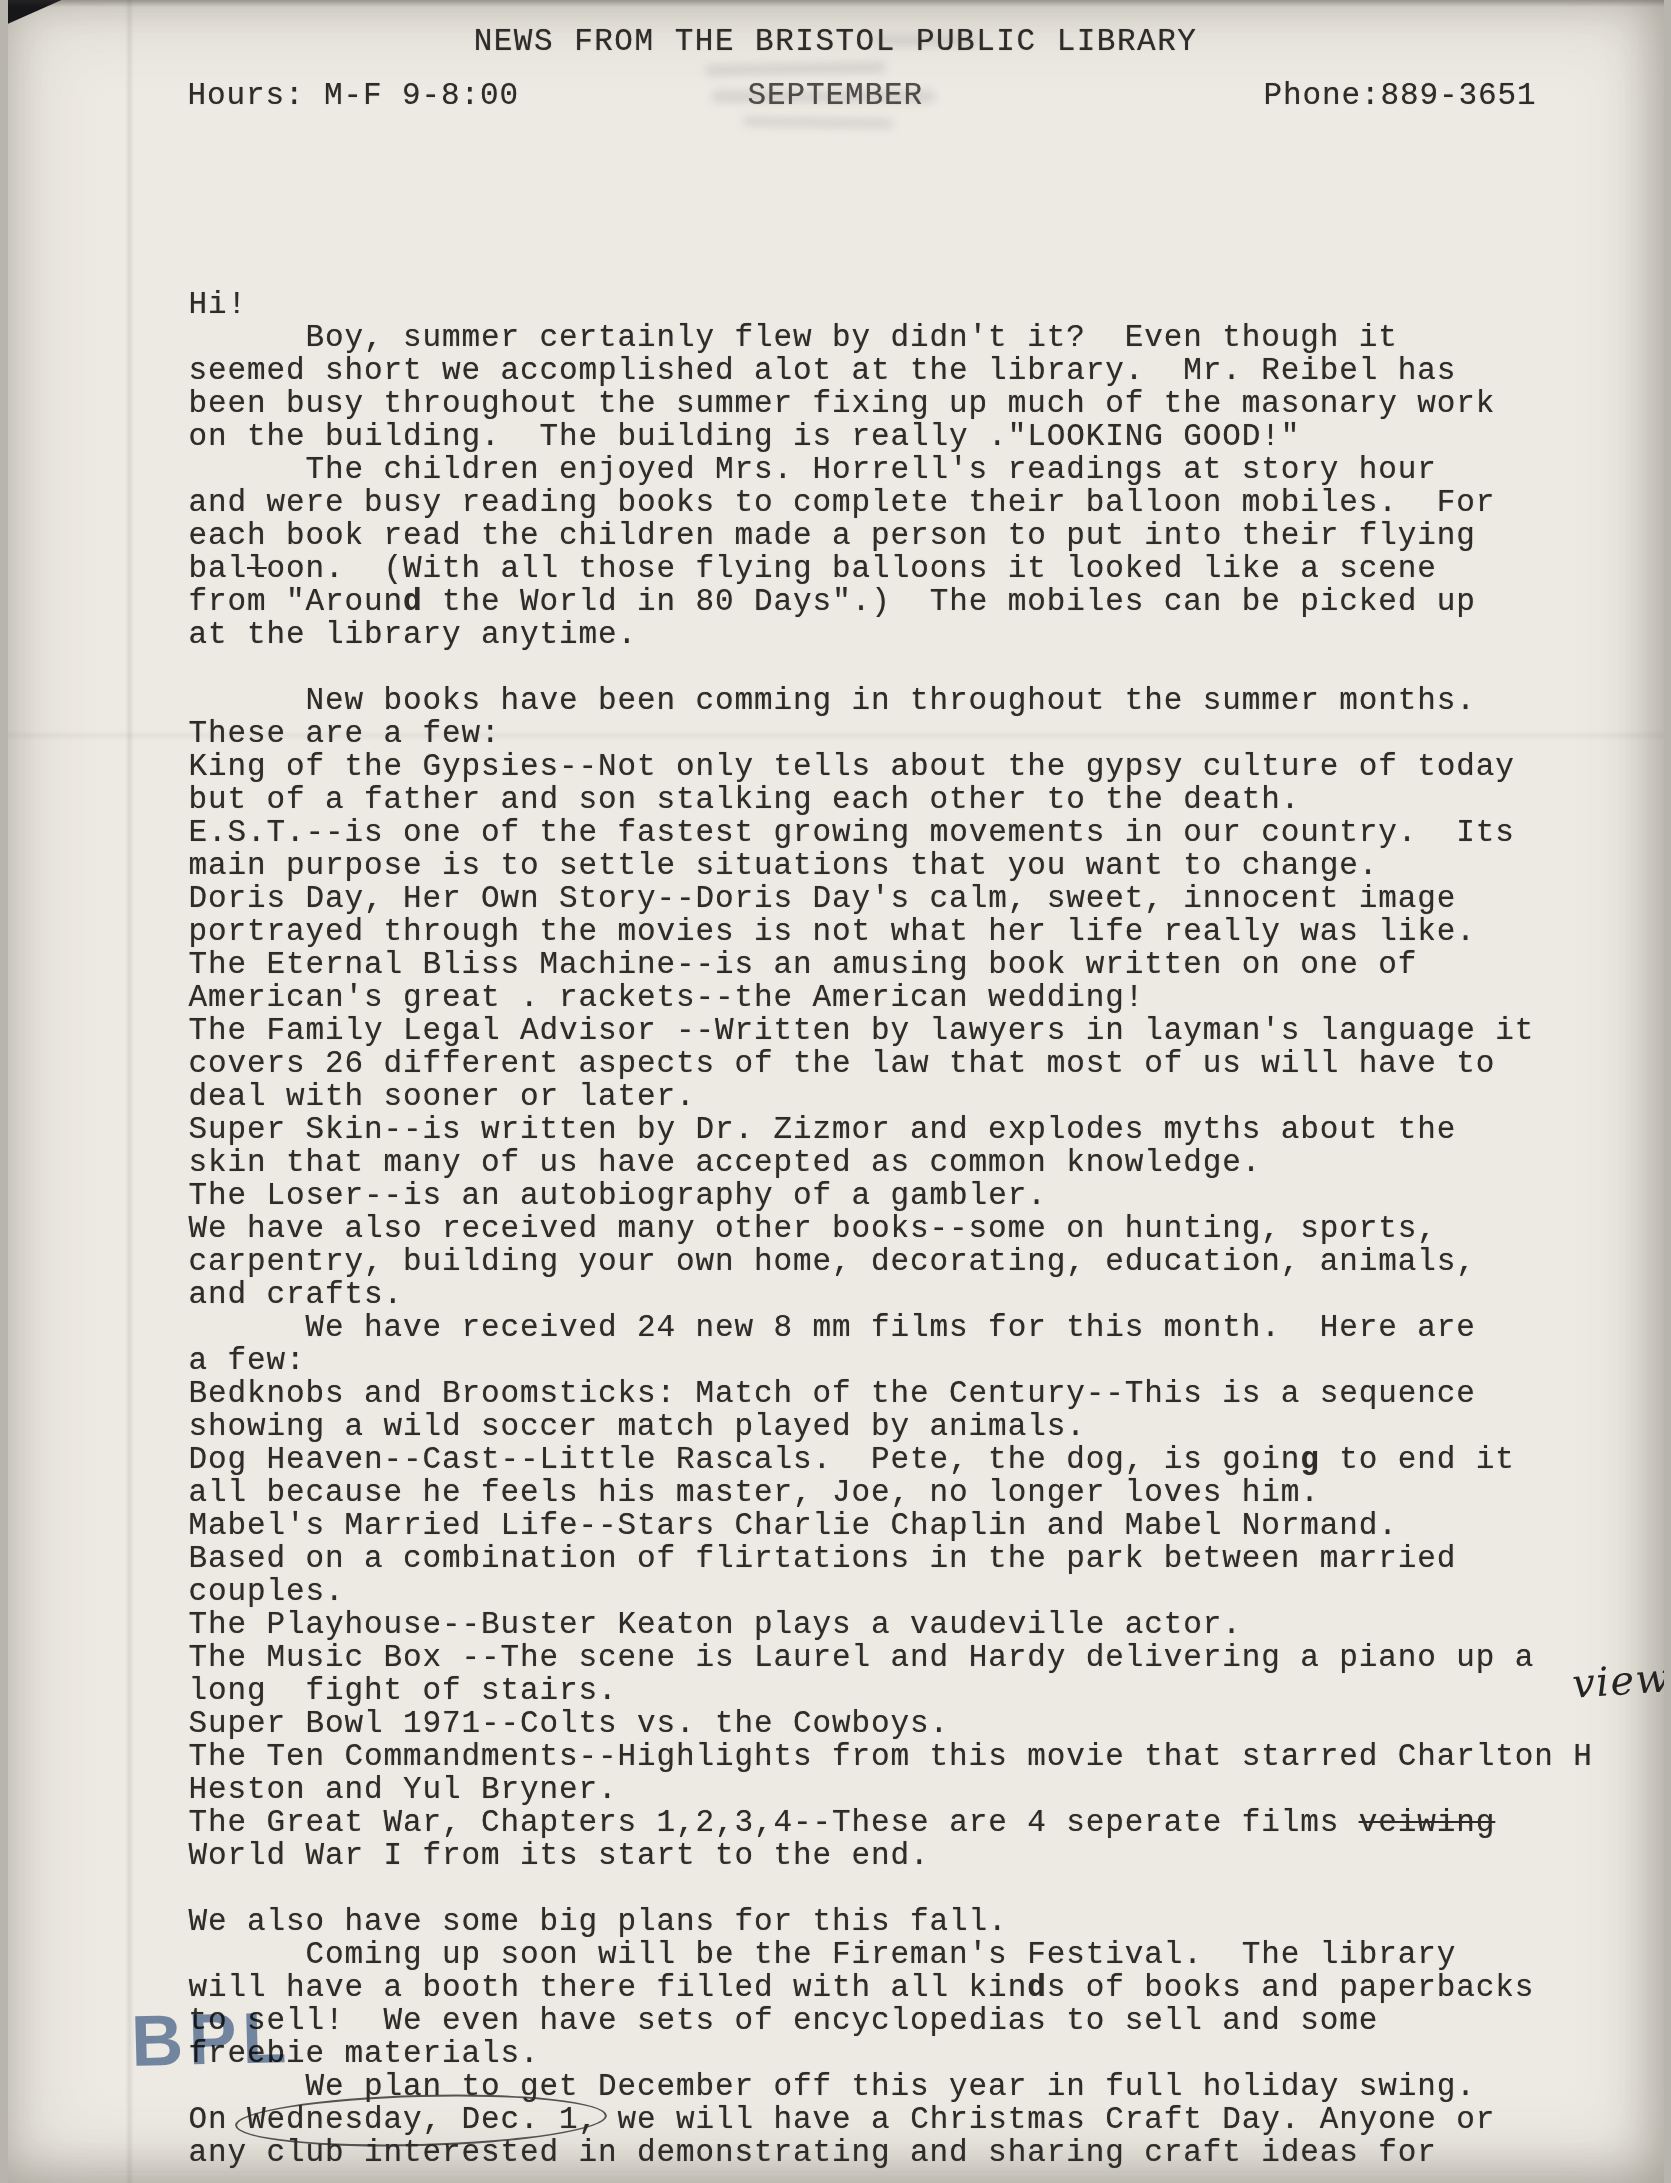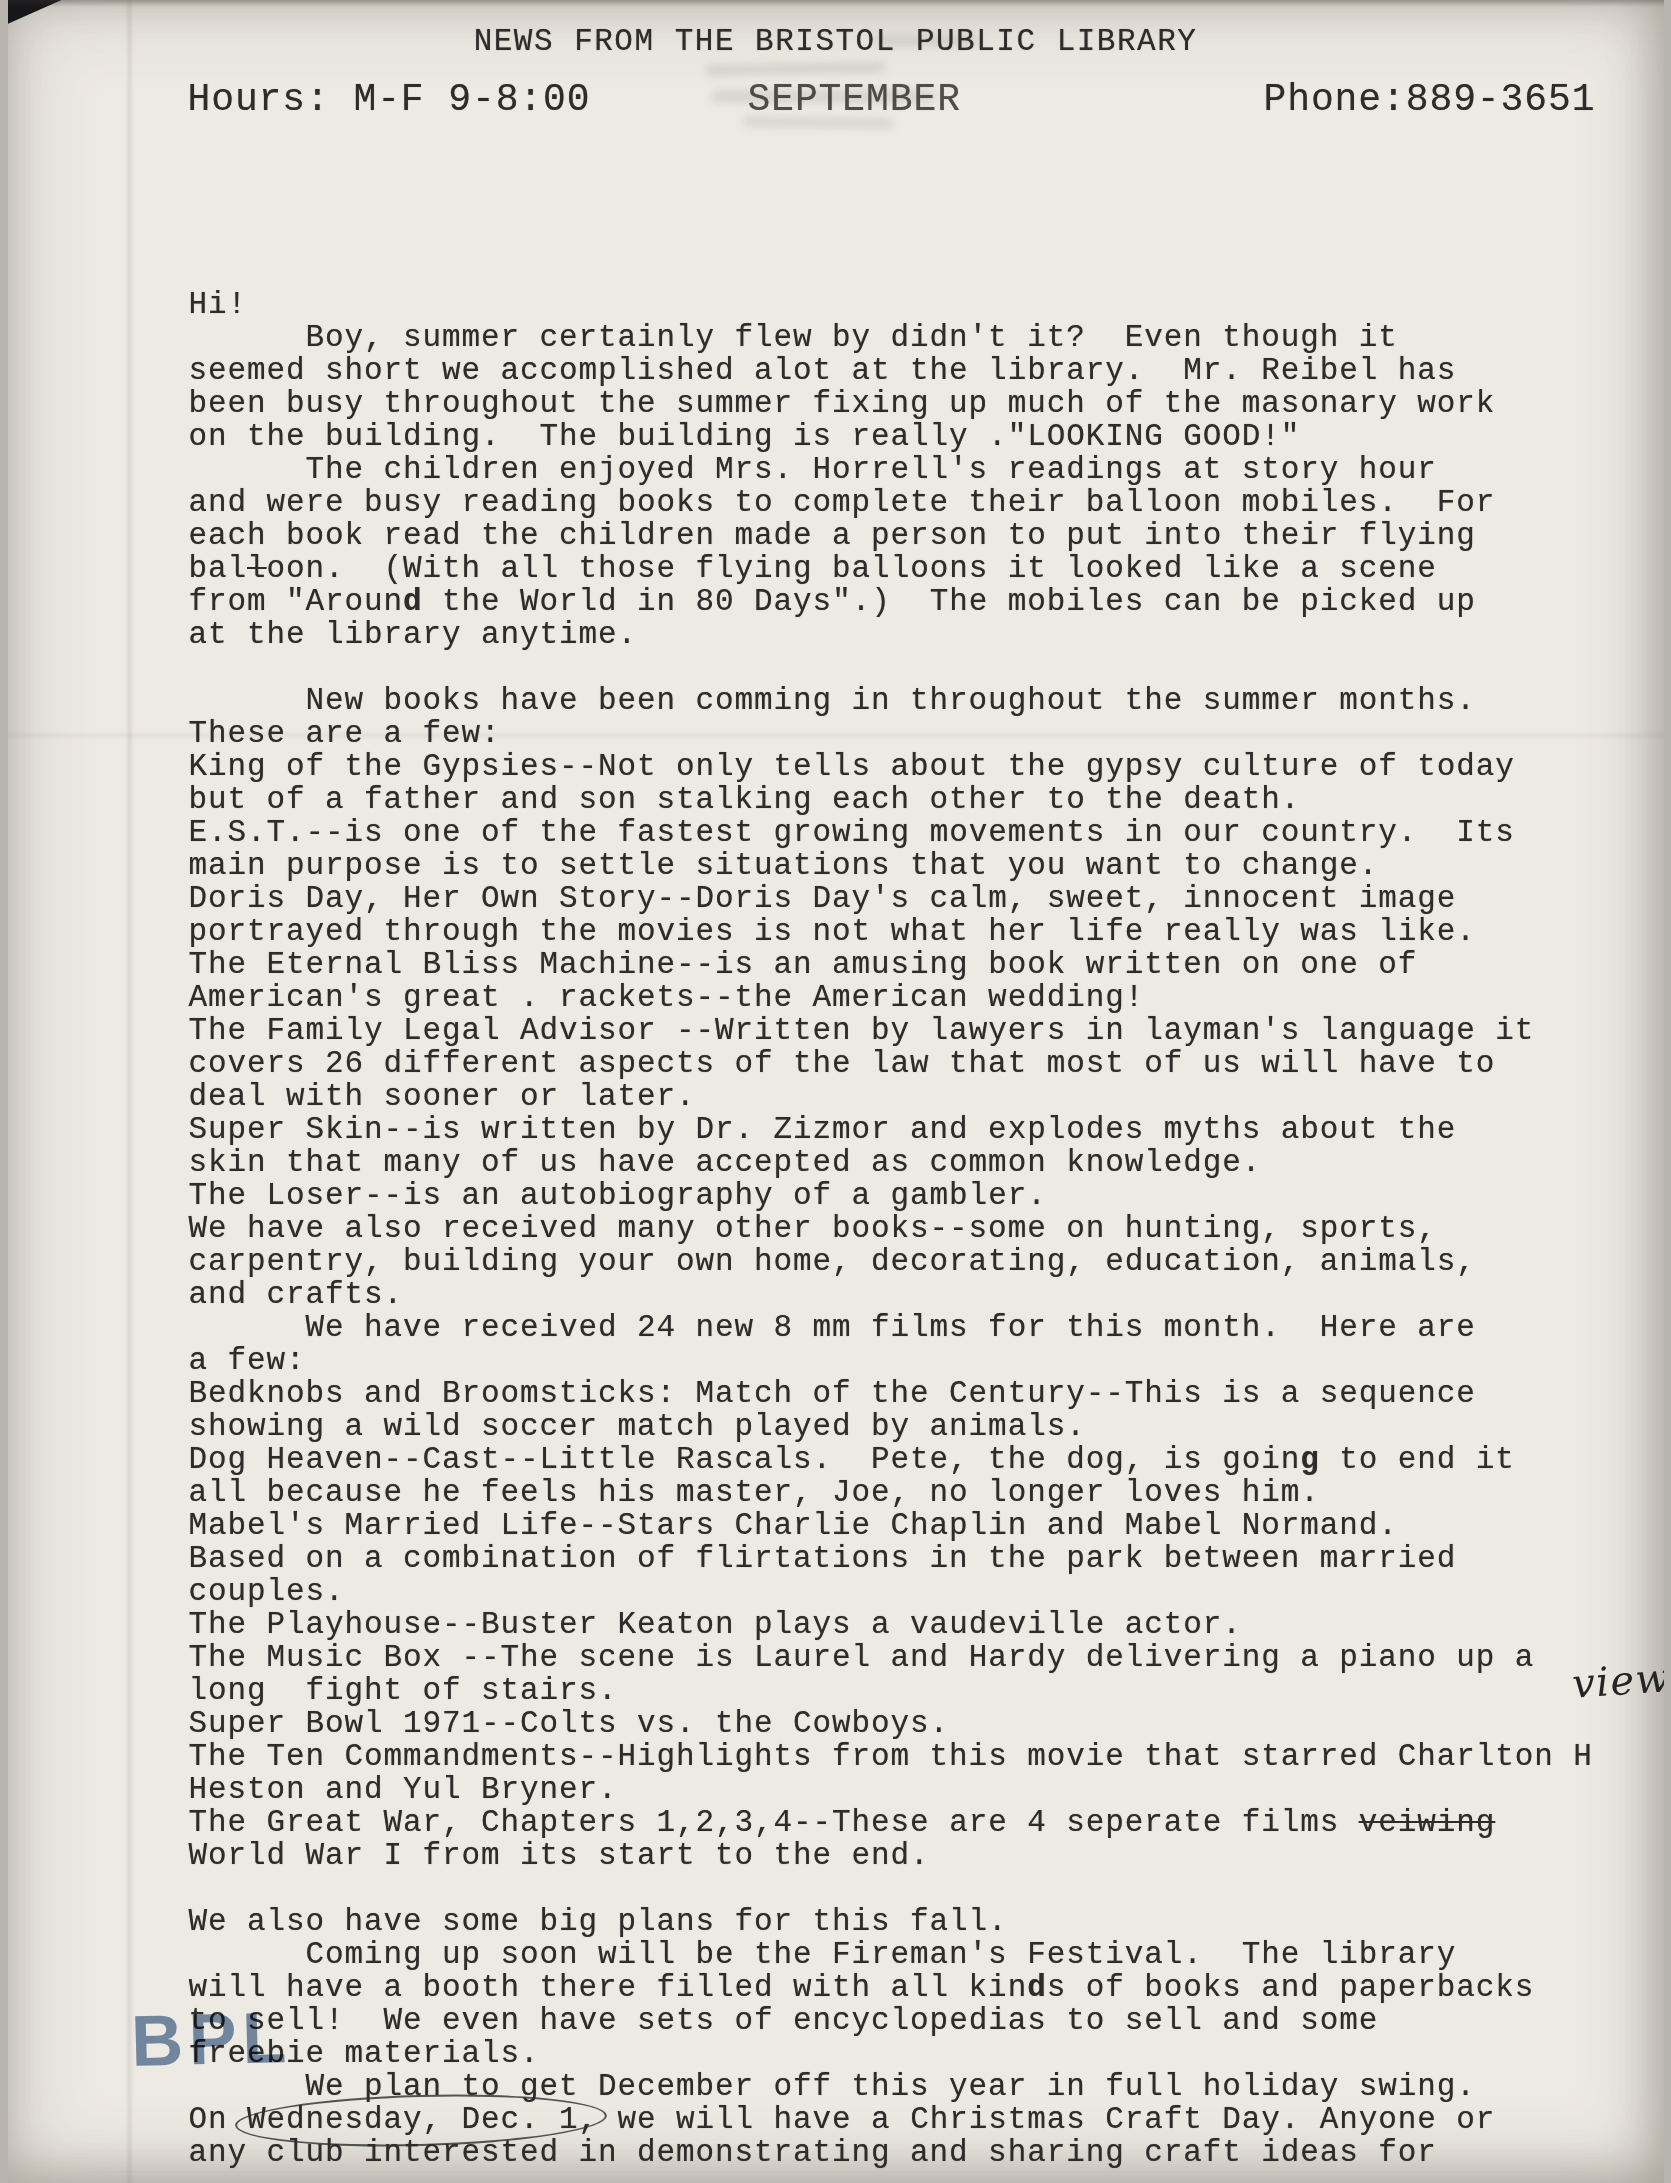--- a/index.html
+++ b/index.html
@@ -37,21 +37,21 @@
   .ghost.g1 { left:697px; top:64px;  width:181px; height:10.4px; transform:rotate(-1deg); }
   .ghost.g2 { left:704px; top:91px; width:223px; height:11px; }
   .ghost.g3 { left:735px; top:118px; width:150px; height:9px; transform:rotate(1deg); }
   .ghost.g4 { left:867px; top:36px;  width:104px; height:9px; }
 
   .title {
     position:absolute; top:24px; left:50%; transform:translateX(-50%);
     font-size:31px; letter-spacing:1.5px; white-space:pre;
     text-shadow:0 0 1px rgba(46,44,41,0.6);
   }
-  .info-row { position:absolute; top:78px; left:0; width:100%; height:33px; font-size:38px; }
+  .info-row { position:absolute; top:78px; left:0; width:100%; height:33px; font-size:31px; }
   .info-row span { position:absolute; white-space:pre; letter-spacing:0.9px; text-shadow:0 0 0.8px rgba(46,44,41,0.55); }
   .hours { left:180px; }
   .month { left:740px; opacity:0.82; }
   .phone { left:1256px; }
 
   .lines {
     position:absolute; left:181px; top:156px; width:1449px;
     font-size:31px; line-height:33px; letter-spacing:0.9px;
     white-space:pre;
     text-shadow:0 0 0.8px rgba(46,44,41,0.55);

